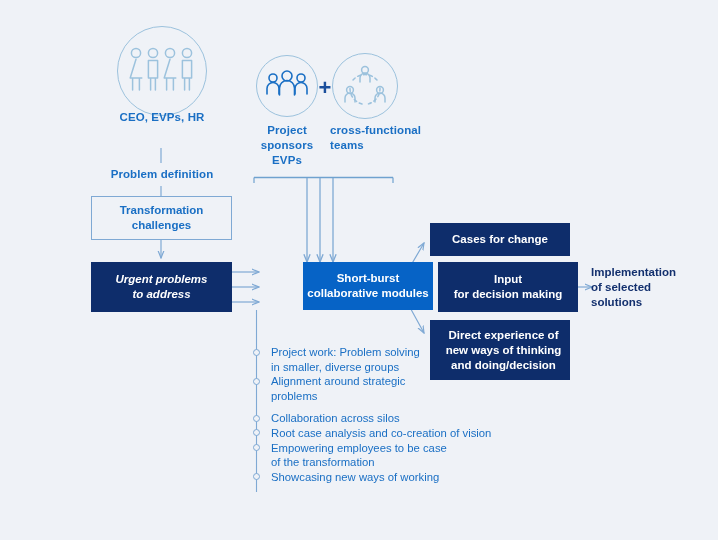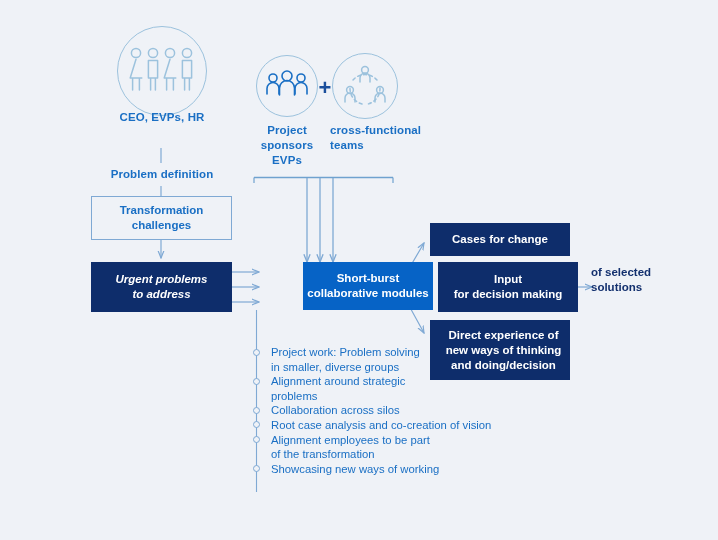--- a/index.html
+++ b/index.html
@@ -262,52 +262,53 @@
 
   <div class="abs box box-navy" style="left:430px; top:320px; width:140px; height:60px;padding-left:7px;">
     <div>
       <div>Direct experience of</div>
       <div>new ways of thinking</div>
       <div>and doing/decision</div>
     </div>
   </div>
 
   <div class="abs side-label" style="left:591px; top:265px; width:122px;">
+    <div>Implementation</div>
     <div>of selected</div>
     <div>solutions</div>
   </div>
 
   <ul class="abs bullet-list" style="left:253px; top:345px; width:270px;">
 
     <li class="bullet-row" style="margin-bottom:0px;">
       <span class="bullet-marker"></span>
       <span>Project work: Problem solving</span><br>
       <span>in smaller, diverse groups</span>
     </li>
 
-    <li class="bullet-row" style="margin-bottom:0px;">
+    <li class="bullet-row" style="margin-bottom:8px;">
       <span class="bullet-marker"></span>
       <span>Alignment around strategic</span><br>
       <span>problems</span>
     </li>
 
 
     <li class="bullet-row" style="margin-bottom:0px;">
       <span class="bullet-marker"></span>
       <span>Collaboration across silos</span>
     </li>
 
     <li class="bullet-row" style="margin-bottom:0px;">
       <span class="bullet-marker"></span>
       <span>Root case analysis and co-creation of vision</span>
     </li>
 
     <li class="bullet-row" style="margin-bottom:0px;">
       <span class="bullet-marker"></span>
-      <span>Alignment employees to be part</span><br>
+      <span>Empowering employees to be case</span><br>
       <span>of the transformation</span>
     </li>
 
     <li class="bullet-row" style="margin-bottom:0px;">
       <span class="bullet-marker"></span>
       <span>Showcasing new ways of working</span>
     </li>
   </ul>
 
 </div>

